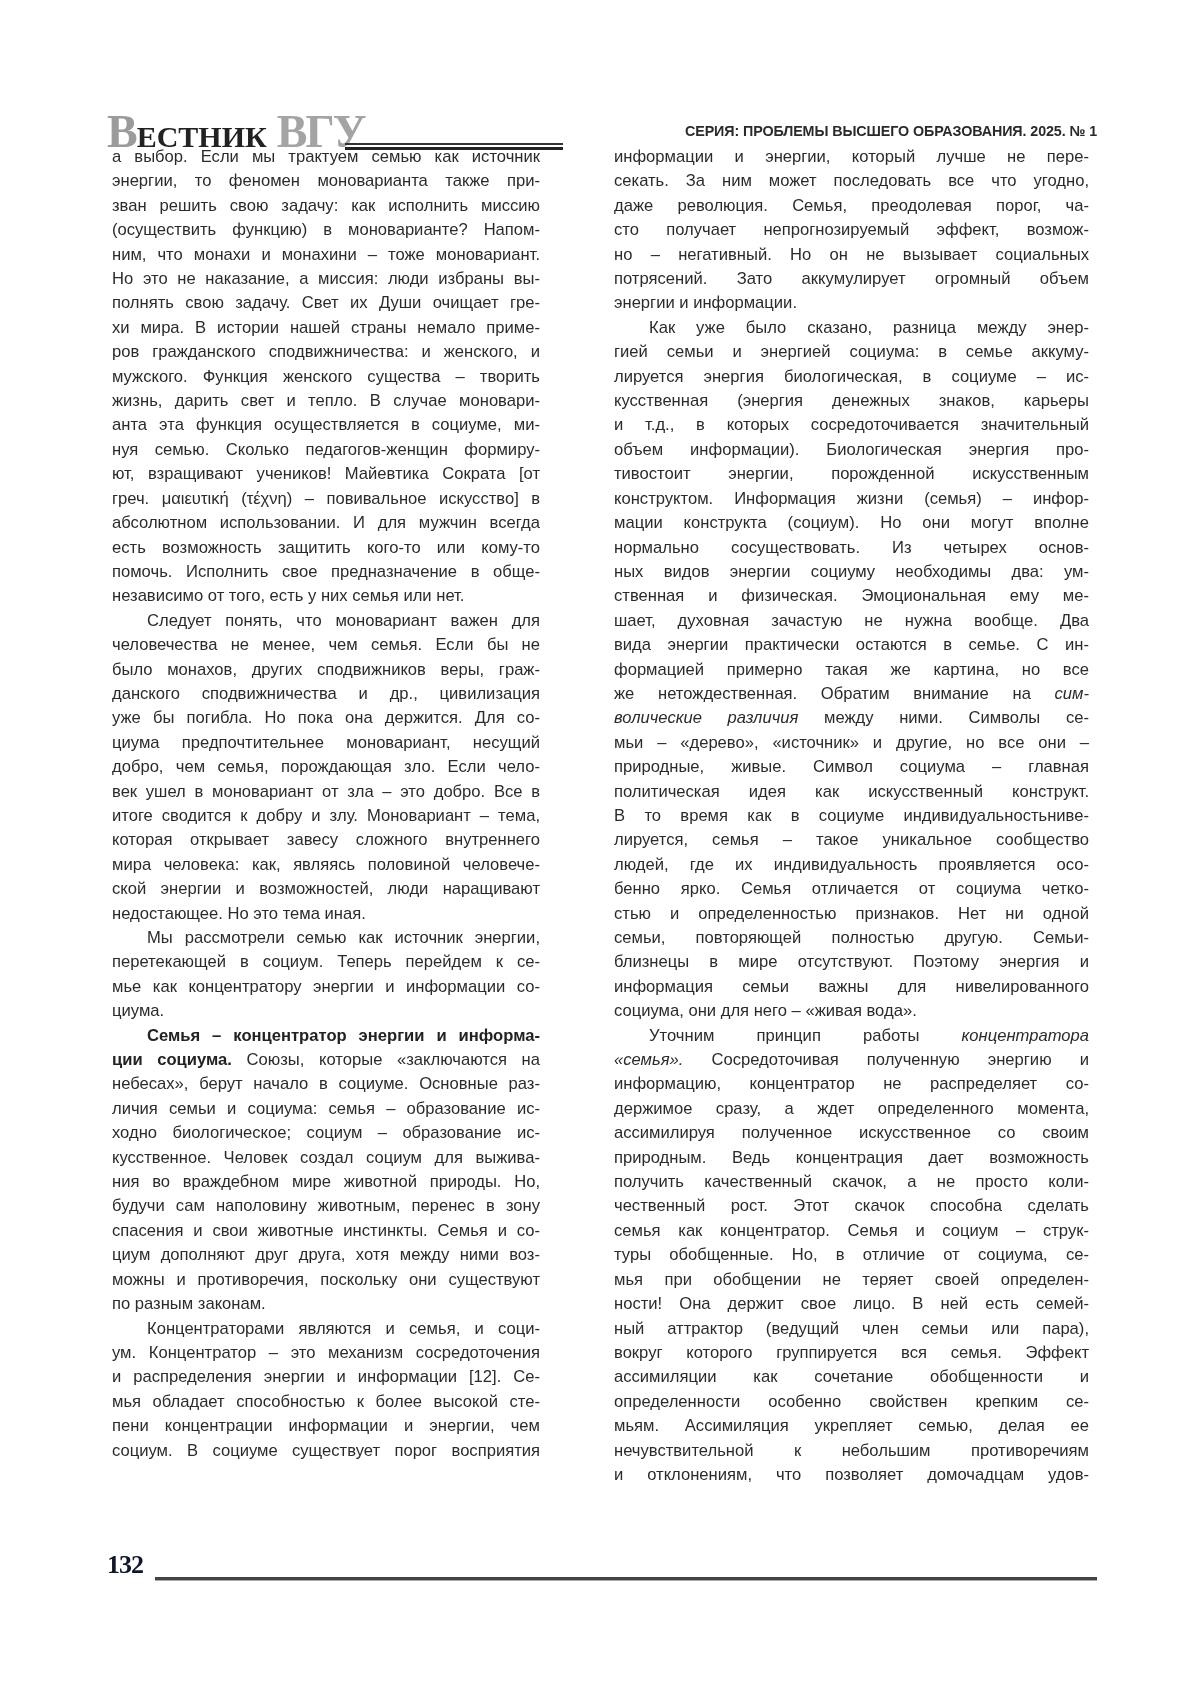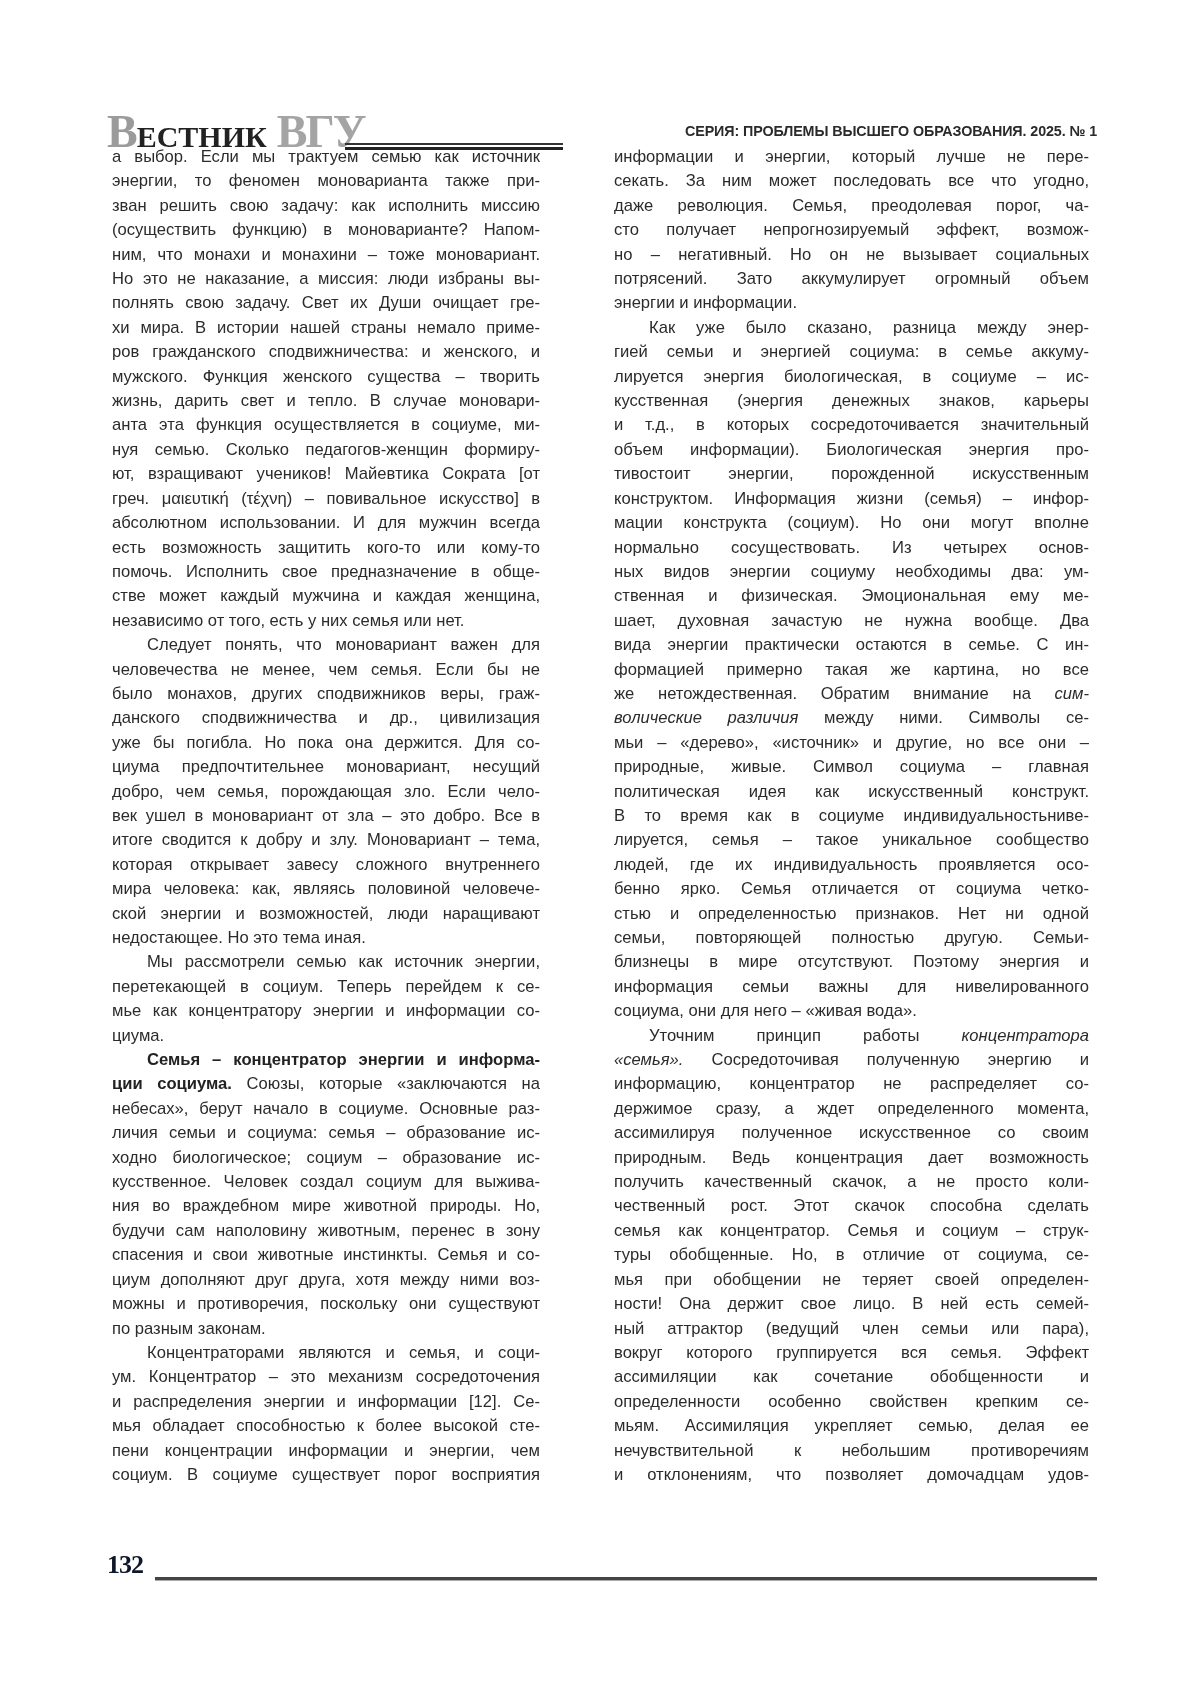--- a/index.html
+++ b/index.html
@@ -54,21 +54,20 @@
         <span class="line">ров гражданского сподвижничества: и женского, и</span>
         <span class="line">мужского. Функция женского существа – творить</span>
         <span class="line">жизнь, дарить свет и тепло. В случае монова­ри-</span>
         <span class="line">анта эта функция осуществляется в социуме, ми-</span>
         <span class="line">нуя семью. Сколько педагогов-женщин формиру-</span>
         <span class="line">ют, взращивают учеников! Майевтика Сократа [от</span>
         <span class="line">греч. μαιευτική (τέχνη) – повивальное искусство] в</span>
         <span class="line">абсолютном использовании. И для мужчин всегда</span>
         <span class="line">есть возможность защитить кого-то или кому-то</span>
         <span class="line">помочь. Исполнить свое предназначение в обще-</span>
-        <span class="line">стве может каждый мужчина и каждая женщина,</span>
         <span class="line last">независимо от того, есть у них семья или нет.</span>
       </div>
     <div id="lc-p2">
         <span class="line" style="padding-left: 35px;">Следует понять, что моновариант важен для</span>
         <span class="line">человечества не менее, чем семья. Если бы не</span>
         <span class="line">было монахов, других сподвижников веры, граж-</span>
         <span class="line">данского сподвижничества и др., цивилизация</span>
         <span class="line">уже бы погибла. Но пока она держится. Для со-</span>
         <span class="line">циума предпочтительнее моновариант, несущий</span>
         <span class="line">добро, чем семья, порождающая зло. Если чело-</span>

